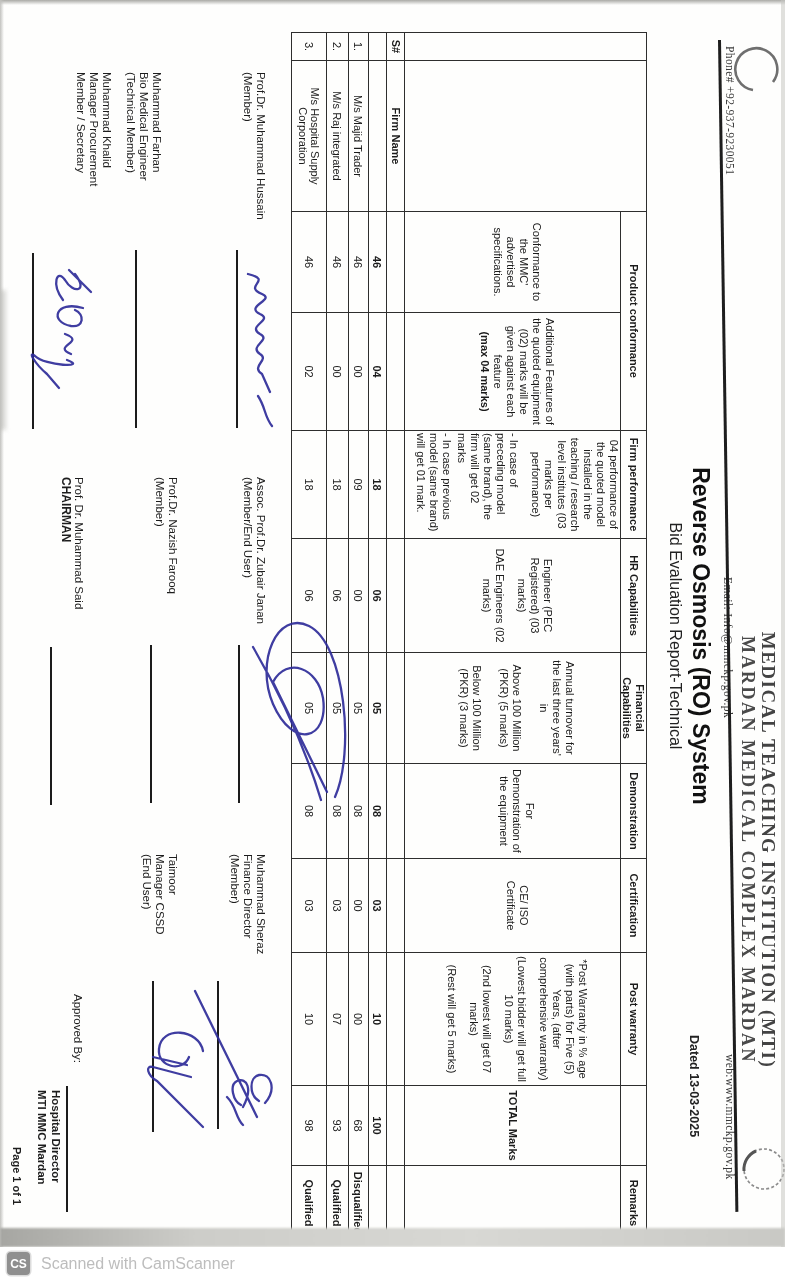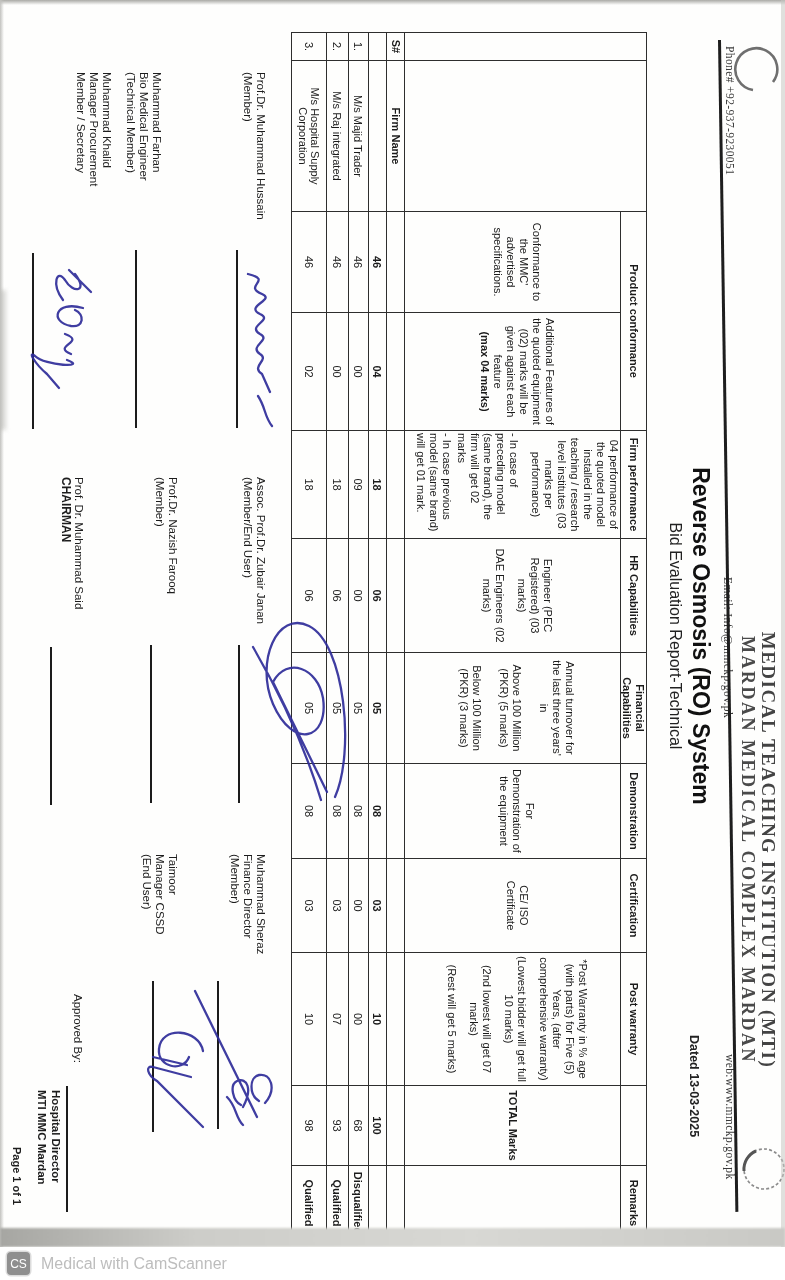--- a/index.html
+++ b/index.html
@@ -40,21 +40,21 @@
   .ink path{fill:none;stroke:#2f2c99;stroke-width:2.3;stroke-linecap:round;opacity:.92;}
   
   .edge-top{left:0;top:0;width:785px;height:5px;background:linear-gradient(to bottom,#aaaaa6,rgba(255,255,255,0));}
   .edge-left{left:0;top:0;width:4px;height:1280px;background:linear-gradient(to right,#c2c2bf,rgba(255,255,255,0));}
   .edge-right{left:781px;top:0;width:4px;height:1280px;background:#c6c6c2;opacity:.55;}
   .smudge-left{left:0;top:290px;width:6px;height:140px;background:#b2b2ad;filter:blur(2px);opacity:.5;}
   .scan-gray{left:0;top:1228px;width:785px;height:19px;filter:blur(1.2px);
     background:linear-gradient(to right,#a6a6a2,#cdcdc9 25%,#d8d8d4 60%,#c9c9c5);}
   .cam-bar{left:0;top:1247px;width:785px;height:33px;background:#ffffff;display:flex;align-items:center;}
   .cs-badge{width:23px;height:23px;margin-left:7px;background:#8f8f8f;border-radius:4px;color:#fff;
-    font-weight:400;font-size:12px;display:flex;align-items:center;justify-content:center;
+    font-weight:700;font-size:12px;display:flex;align-items:center;justify-content:center;
     box-shadow:0 0 0 1.5px #dcdcdc;}
   .cam-text{color:#bdbdbd;font-size:16px;margin-left:11px;}
 </style>
 </head>
 <body>
 
 <div class="screenshot">
 
   <div class="doc">
 
@@ -291,16 +291,16 @@
   </div>
 
   <div class="abs edge-top"></div>
   <div class="abs edge-left"></div>
   <div class="abs edge-right"></div>
   <div class="abs smudge-left"></div>
   <div class="abs scan-gray"></div>
 
   <div class="abs cam-bar">
     <div class="cs-badge">CS</div>
-    <div class="cam-text">Medical with CamScanner</div>
+    <div class="cam-text">Scanned with CamScanner</div>
   </div>
 
 </div>
 
 </body></html>

